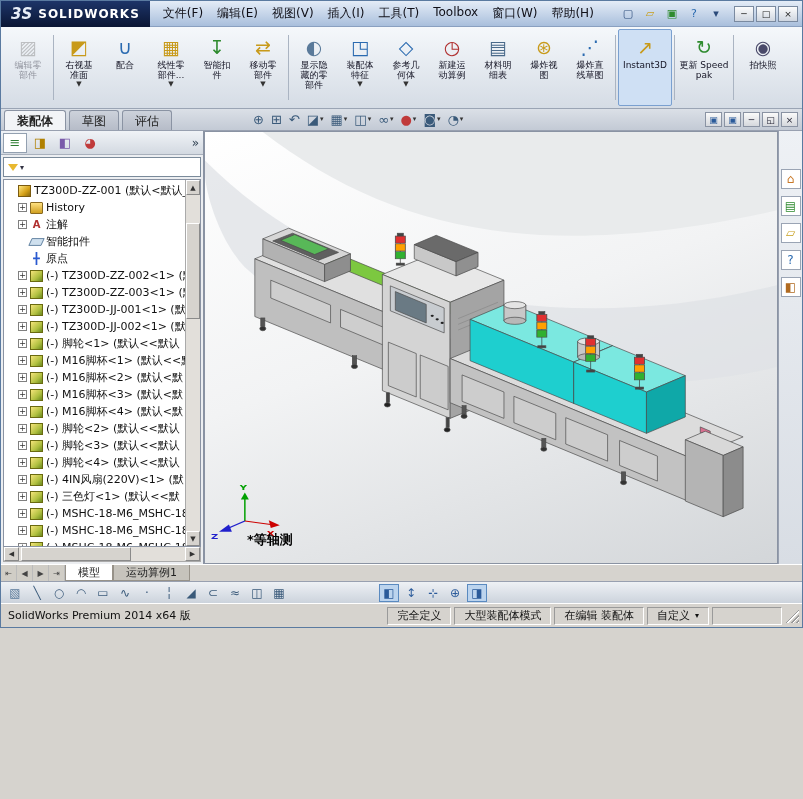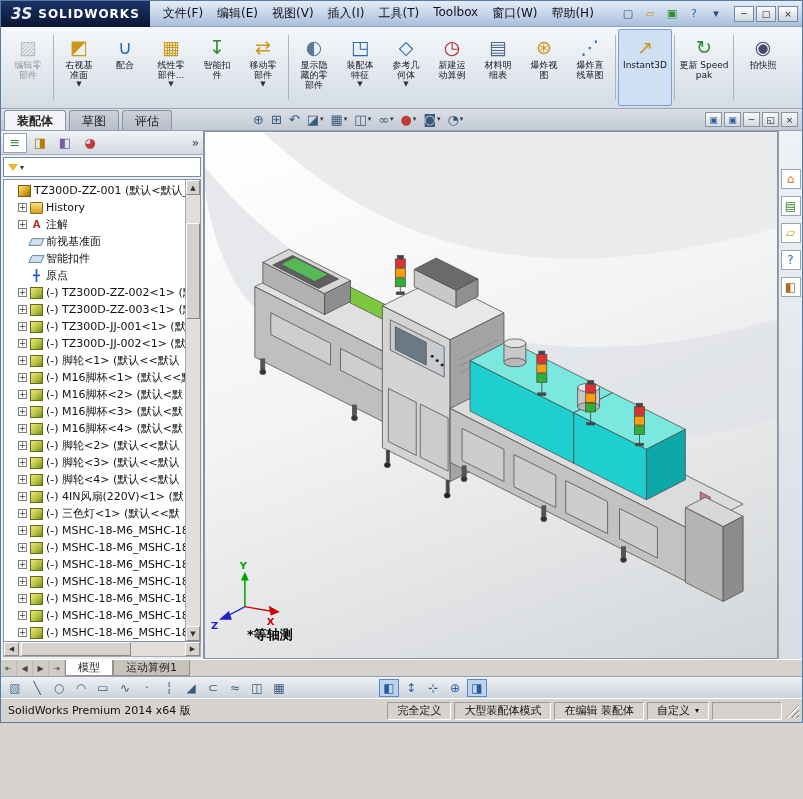--- a/index.html
+++ b/index.html
@@ -1,17 +1,17 @@
 <!DOCTYPE html>
 <html><head>
 <meta charset="utf-8">
 <style>
   *{margin:0;padding:0;box-sizing:border-box;}
   body{width:803px;height:799px;font-family:"DejaVu Sans","Liberation Sans",sans-serif;font-size:12px;background:#d6d3ce;overflow:hidden;}
-  #app{position:relative;width:803px;height:723px;display:flex;flex-direction:column;border:1px solid #5a7aa0;background:#d6d3ce;}
+  #app{position:relative;width:803px;height:628px;display:flex;flex-direction:column;border:1px solid #5a7aa0;background:#d6d3ce;}
 
   
   .titlebar{height:26px;flex:0 0 26px;display:flex;align-items:center;background:linear-gradient(#e4ecf7,#a9bfdc);border-bottom:1px solid #8aa0c0;}
   .logo{height:26px;background:linear-gradient(#1d3468,#0a1634);color:#fff;display:flex;align-items:center;padding:0 10px;gap:6px;flex:0 0 auto;}
   .logo-3s{font-style:italic;font-weight:bold;font-size:15px;color:#e8eef8;}
   .logo-name{font-weight:bold;letter-spacing:1px;font-size:12px;}
   .menubar{display:flex;margin-left:6px;}
   .menu-item{padding:4px 7px;color:#101018;font-size:12px;cursor:default;white-space:nowrap;}
   .tb-quick{display:flex;gap:2px;margin-left:auto;align-items:center;}
   .tb-btn{width:20px;height:18px;display:flex;align-items:center;justify-content:center;font-size:11px;color:#2a4a7a;border:1px solid transparent;}
@@ -325,25 +325,20 @@
               <span class="tlabel">History</span>
             </div>
             <div class="trow lvl1">
               <span class="texp">+</span>
               <span class="ticon ic-note">A</span>
               <span class="tlabel">注解</span>
             </div>
             <div class="trow lvl1">
               <span class="texp"></span>
               <span class="ticon ic-plane"></span>
-              <span class="tlabel">前视基准面</span>
-            </div>
-            <div class="trow lvl1">
-              <span class="texp"></span>
-              <span class="ticon ic-plane"></span>
               <span class="tlabel">智能扣件</span>
             </div>
             <div class="trow lvl1">
               <span class="texp"></span>
               <span class="ticon ic-origin">╋</span>
               <span class="tlabel">原点</span>
             </div>
             <div class="trow lvl1">
               <span class="texp">+</span>
               <span class="ticon ic-part"></span>

